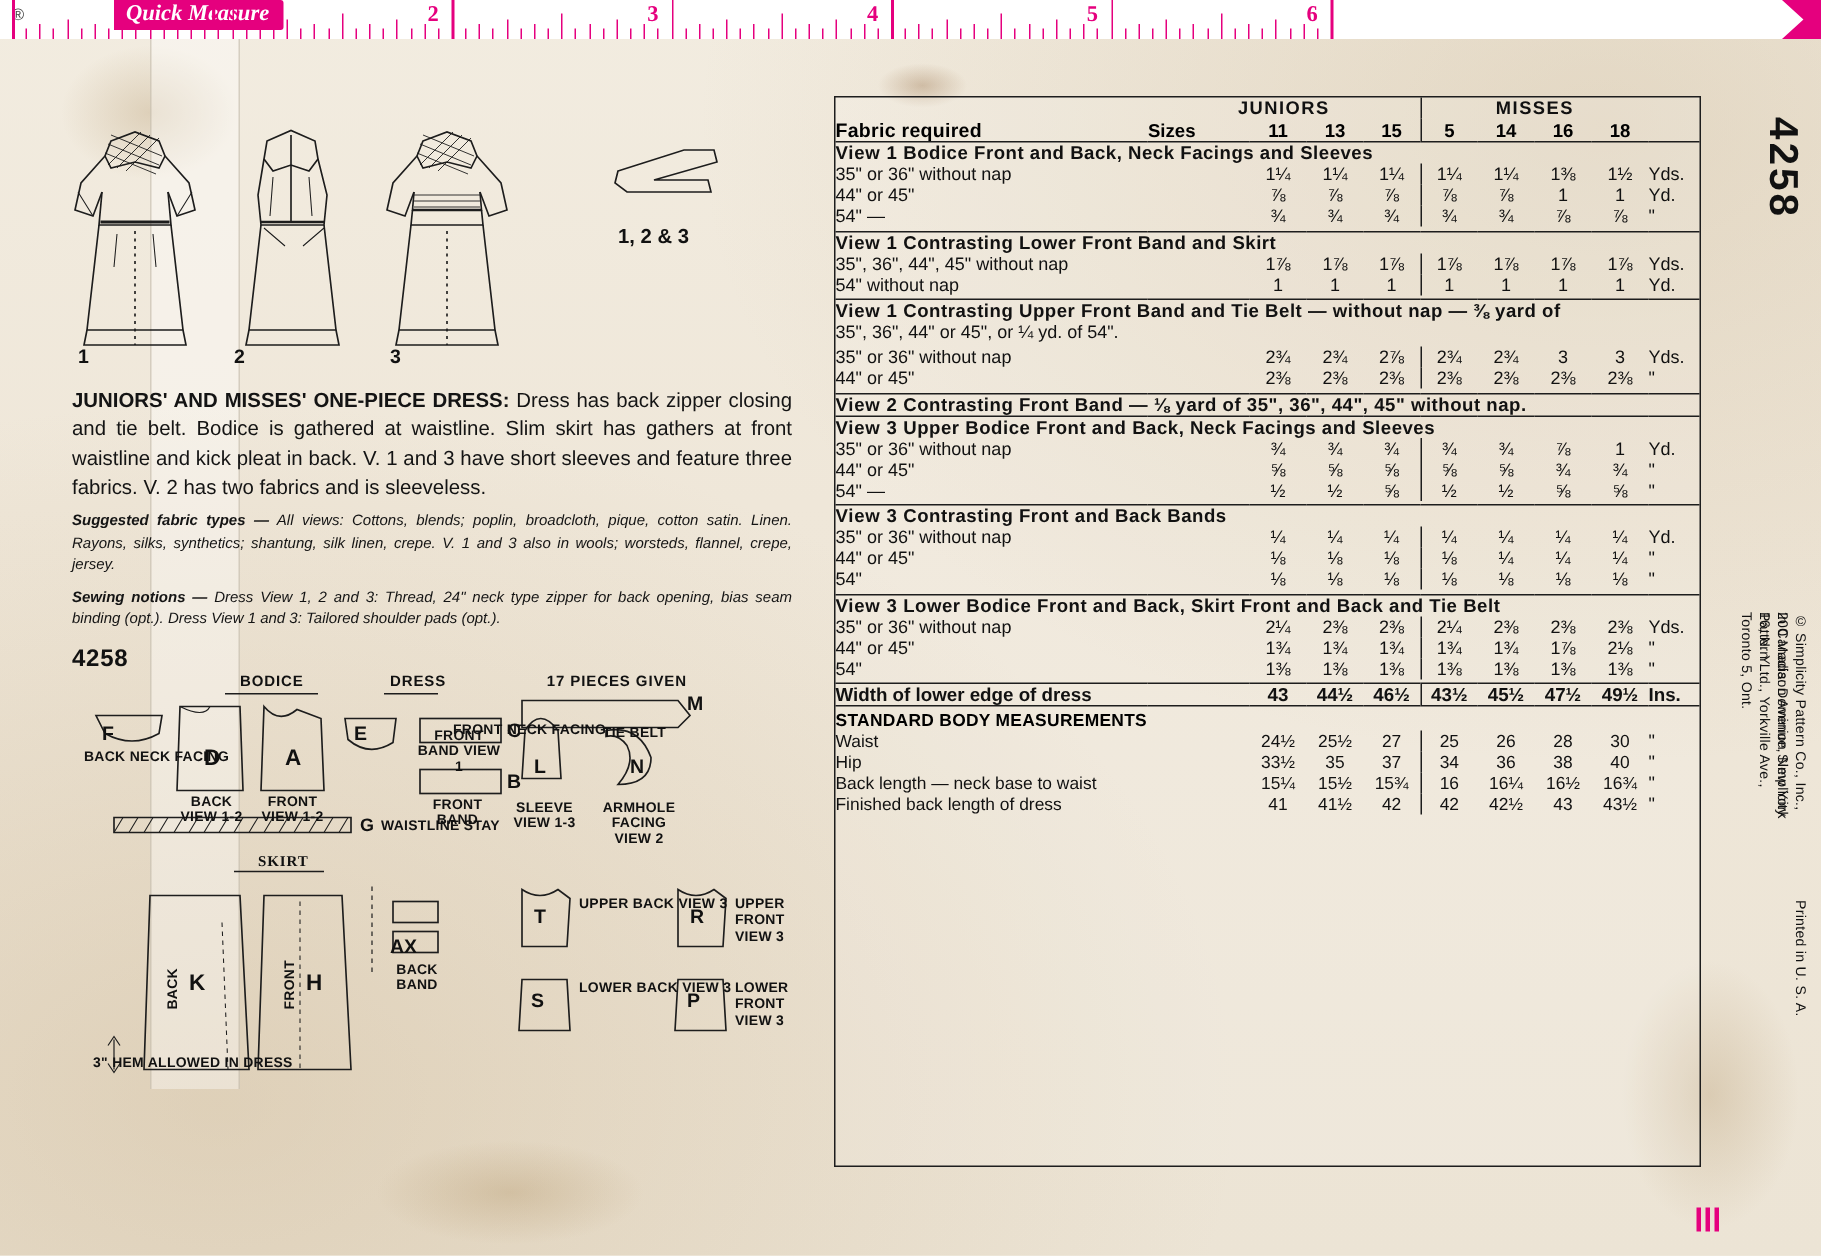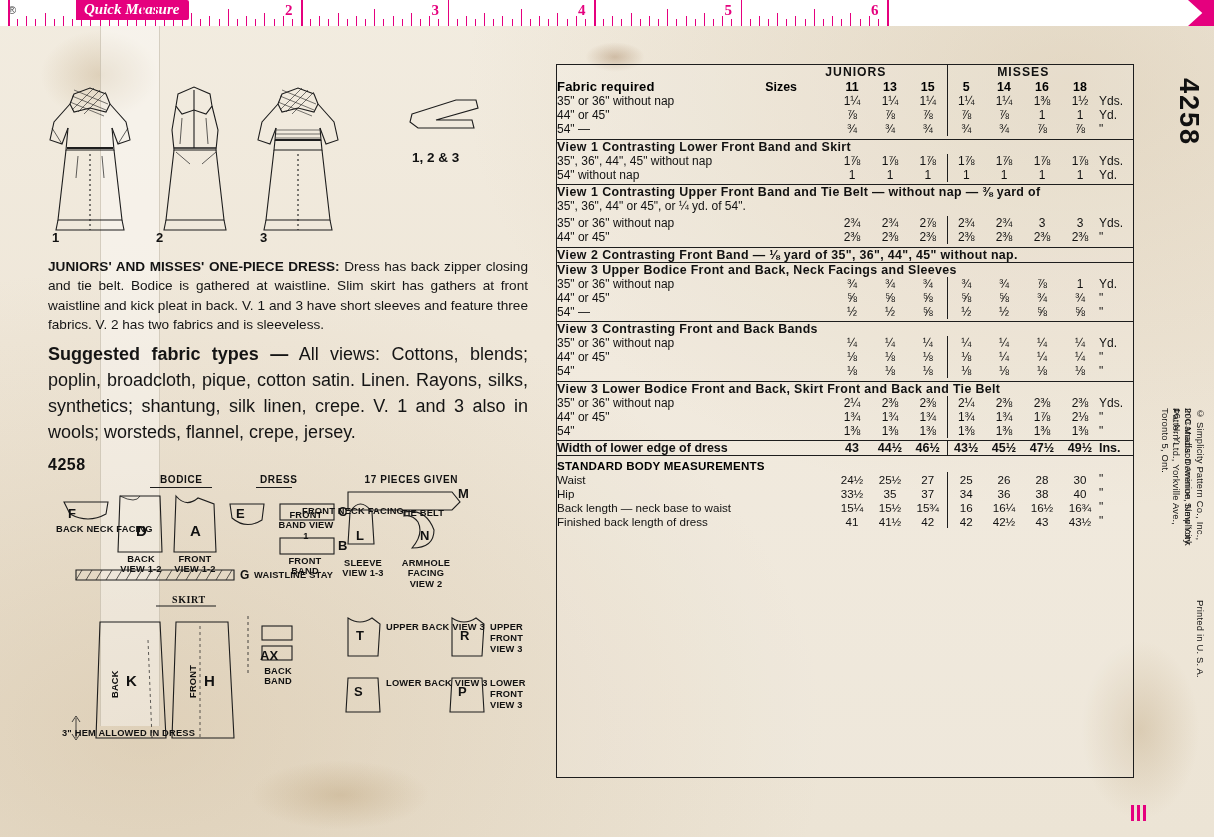--- a/index.html
+++ b/index.html
@@ -65,22 +65,22 @@
   #figures { position:relative; height:175px; margin-top:10px; }
   .fignum { position:absolute; font-size:13px; font-weight:bold; color:#111; }
 
   
   .bodycopy {
     font-size:13.6px; line-height:1.42; color:#141414; text-align:justify;
     margin-top:4px;
   }
   .bodycopy b { font-weight:bold; }
   .smallcopy {
-    font-size:18px; line-height:1.45; color:#141414; text-align:justify;
-    margin-top:7px; font-weight:bold;
+    font-size:10px; line-height:1.45; color:#141414; text-align:justify;
+    margin-top:7px; font-weight:bold;font-style:italic;
   }
   .smallcopy span.reg { font-weight:normal; }
 
   #patnum {
     font-size:16px; font-weight:bold; color:#111; margin-top:10px; letter-spacing:.5px;
   }
 
   
   #pieces { position:relative; margin-top:2px; height:270px; }
   .plabel { position:absolute; font-size:9.3px; font-weight:bold; color:#111; letter-spacing:.2px; }
@@ -348,20 +348,23 @@
   </div>
 
   <div class="bodycopy">
     <b>JUNIORS' AND MISSES' ONE-PIECE DRESS:</b><span> Dress has back zipper closing and tie belt. Bodice is gathered at waistline. Slim skirt has gathers at front waistline and kick pleat in back. V. 1 and 3 have short sleeves and feature three fabrics. V. 2 has two fabrics and is sleeveless.</span>
   </div>
 
   <div class="smallcopy">
     <span>Suggested fabric types —</span><span class="reg"> All views: Cottons, blends; poplin, broadcloth, pique, cotton satin. Linen. Rayons, silks, synthetics; shantung, silk linen, crepe. V. 1 and 3 also in wools; worsteds, flannel, crepe, jersey.</span>
   </div>
 
+  <div class="smallcopy">
+    <span>Sewing notions —</span><span class="reg"> Dress View 1, 2 and 3: Thread, 24" neck type zipper for back opening, bias seam binding (opt.). Dress View 1 and 3: Tailored shoulder pads (opt.).</span>
+  </div>
 
   <div id="patnum">4258</div>
 
   <div id="pieces">
 
     <span class="hdr" style="left:112px; top:-2px;">BODICE</span>
     <div class="hdrline" style="left:102px; top:11px; width:62px;"></div>
     <span class="hdr" style="left:212px; top:-2px;">DRESS</span>
     <div class="hdrline" style="left:208px; top:11px; width:36px;"></div>
     <span class="hdr" style="right:70px; top:-2px;">17 PIECES GIVEN</span>
@@ -493,20 +496,23 @@
           <td class="sizeslbl">Sizes</td>
           <td class="sizenum">11</td>
           <td class="sizenum">13</td>
           <td class="sizenum">15</td>
           <td class="sizenum jsep">5</td>
           <td class="sizenum">14</td>
           <td class="sizenum">16</td>
           <td class="sizenum">18</td>
           <td class="unit"></td>
         </tr>
+        <tr class="grp">
+          <td class="ttl" colspan="10"><b class="v">View 1</b><span>   Bodice Front and Back, Neck Facings and Sleeves</span></td>
+        </tr>
         <tr>
           <td class="lbl" colspan="2">35" or 36" without nap</td>
           <td class="num">1¼</td>
           <td class="num">1¼</td>
           <td class="num">1¼</td>
           <td class="num jsep">1¼</td>
           <td class="num">1¼</td>
           <td class="num">1⅜</td>
           <td class="num">1½</td>
           <td class="unit">Yds.</td>

